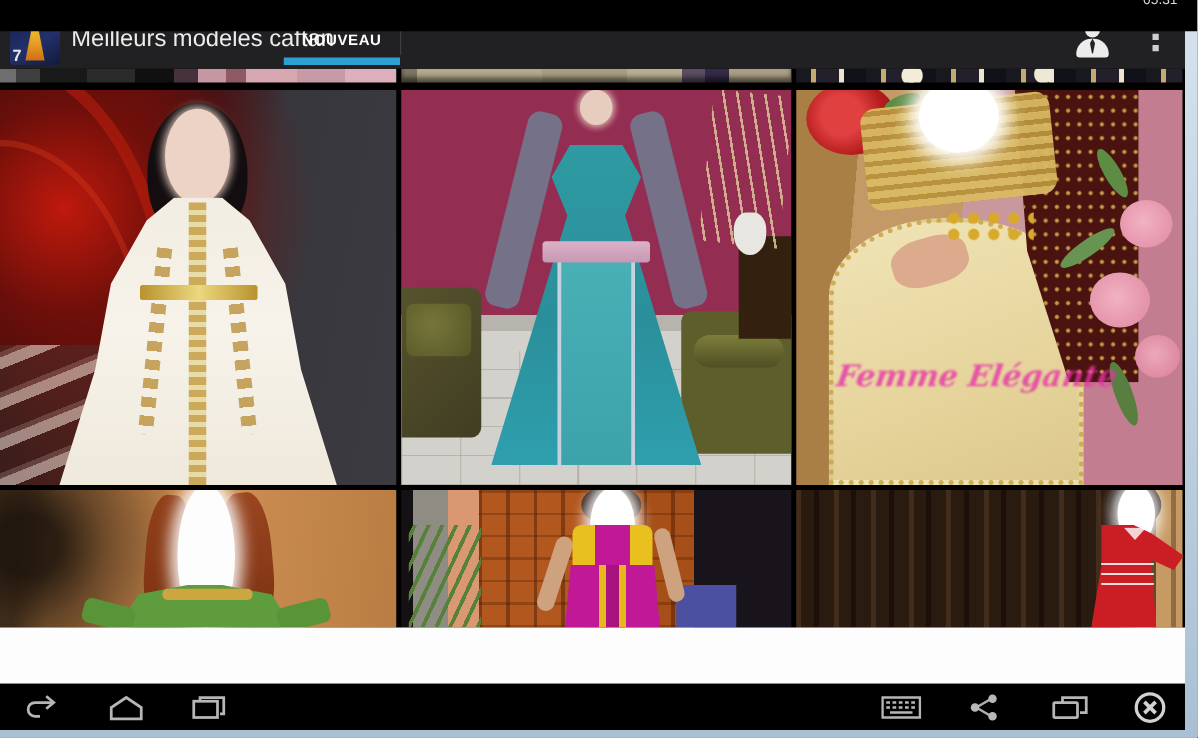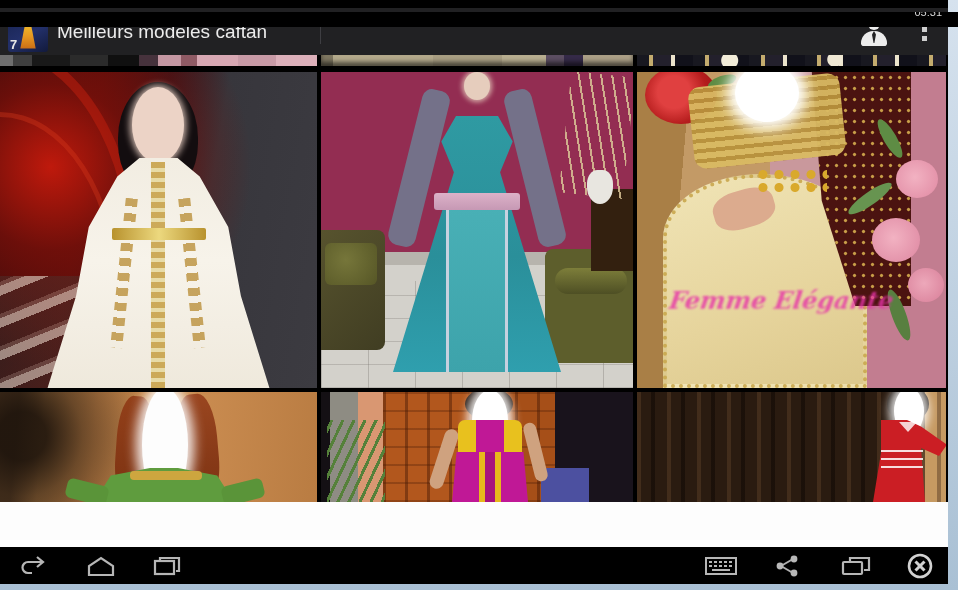--- a/index.html
+++ b/index.html
@@ -1,18 +1,18 @@
 <!DOCTYPE html>
 <html><head>
 <meta charset="utf-8">
 <style>
   html,body{margin:0;padding:0;background:#e8e8e8;font-family:"Liberation Sans",sans-serif;}
   .frame{position:relative;width:958px;height:590px;background:linear-gradient(180deg,#d6e2ee,#a9c0d4);overflow:hidden;}
   .screen{position:absolute;left:0;top:0;width:948px;height:584px;background:#000;overflow:hidden;}
-  .statusbar{position:absolute;left:0;top:0;width:958px;height:15px;background:#000;overflow:hidden;z-index:5;margin-top:12px;}
+  .statusbar{position:absolute;left:0;top:0;width:958px;height:25px;background:#000;overflow:hidden;z-index:5;}
   .statusbar .time{position:absolute;right:16px;top:-7px;color:#d8d8d8;font-size:11px;line-height:14px;}
 
   
   .actionbar{position:absolute;left:0;top:8px;width:948px;height:47px;background:#212123;z-index:4;}
   .appicon{position:absolute;left:8px;top:4px;width:40px;height:40px;border-radius:3px;overflow:hidden;
     background:linear-gradient(150deg,#17224e 0%,#23306a 55%,#121a3c 100%);}
   .appicon .gown{position:absolute;left:8px;top:6px;width:24px;height:32px;
     background:linear-gradient(180deg,#f0cc30 0%,#e89a22 55%,#c86a14 100%);
     clip-path:polygon(50% 0,62% 18%,82% 95%,18% 95%,38% 18%);}
   .appicon .seven{position:absolute;left:2px;bottom:0;color:#e6e6e6;font-size:13px;font-weight:bold;}
@@ -168,20 +168,23 @@
 
 <div class="frame">
   <div class="screen">
 
     <div class="actionbar">
       <div class="appicon">
         <div class="gown"></div>
         <div class="seven">7</div>
       </div>
       <div class="apptitle">Meilleurs modeles caftan</div>
+      <div class="tab nouveau">
+        <span>NOUVEAU</span>
+      </div>
       <div class="tabdivider"></div>
       <div class="personicon">
         <div class="head"></div>
         <div class="body"></div>
         <div class="tie"></div>
       </div>
       <div class="overflowicon">
           <span></span>
           <span></span>
           <span></span>

